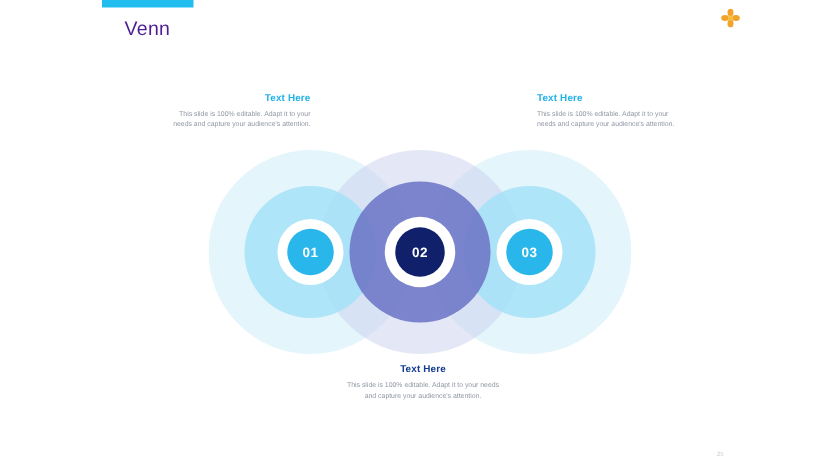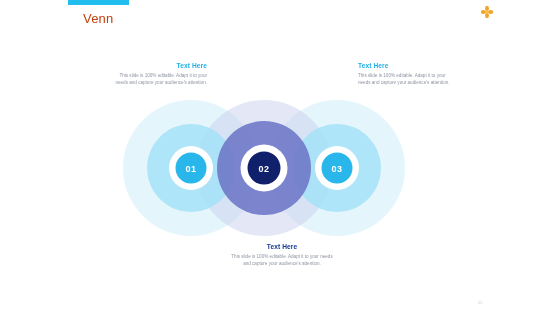--- a/index.html
+++ b/index.html
@@ -26,21 +26,21 @@
     width: 61px;
     height: 5px;
     background: #22bdef;
   }
   .page-title {
     position: absolute;
     left: 83px;
     top: 11px;
     font-size: 13px;
     font-weight: 400;
-    color: #c2410c;
+    color: #4c1d95;
     letter-spacing: 0.2px;
   }
   .brand-logo {
     position: absolute;
     right: 66px;
     top: 5px;
     width: 14px;
     height: 14px;
   }
 
@@ -65,21 +65,21 @@
     color: #8f95a3;
     margin: 0;
   }
   #block-left  { left: 107px; top: 62px; text-align: right; }
   #block-right { left: 358px; top: 62px; text-align: left; }
   #block-bottom{ left: 230px; top: 243px; text-align: center; width: 104px; }
 
   
   .venn {
     position: absolute;
-    left: 123px;
+    left: 139px;
     top: 100px;
     width: 282px;
     height: 136px;
   }
   .venn svg { display: block; }
 
   .node-label {
     font-family: "Liberation Sans", sans-serif;
     font-size: 9px;
     font-weight: 700;

